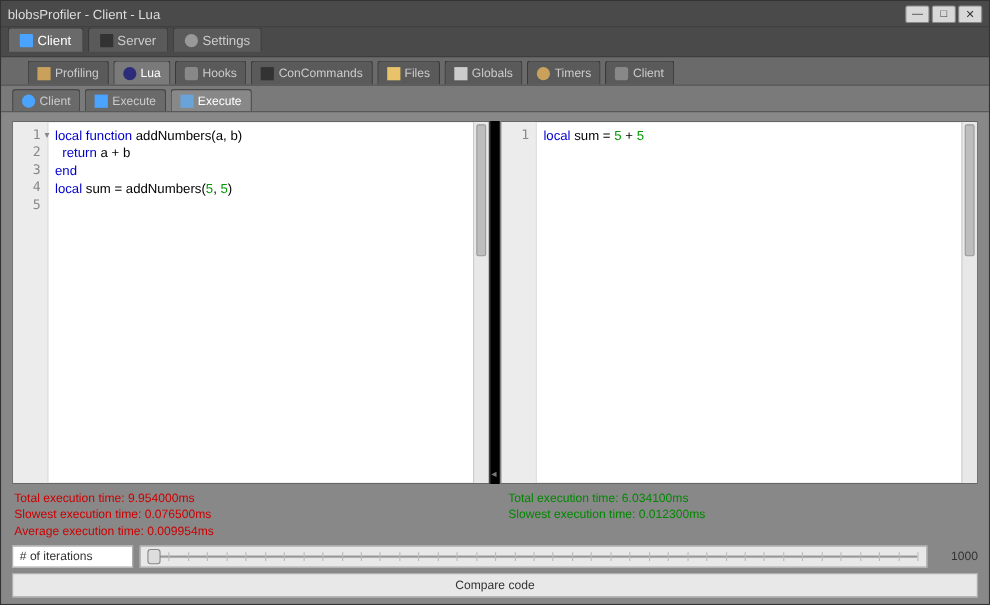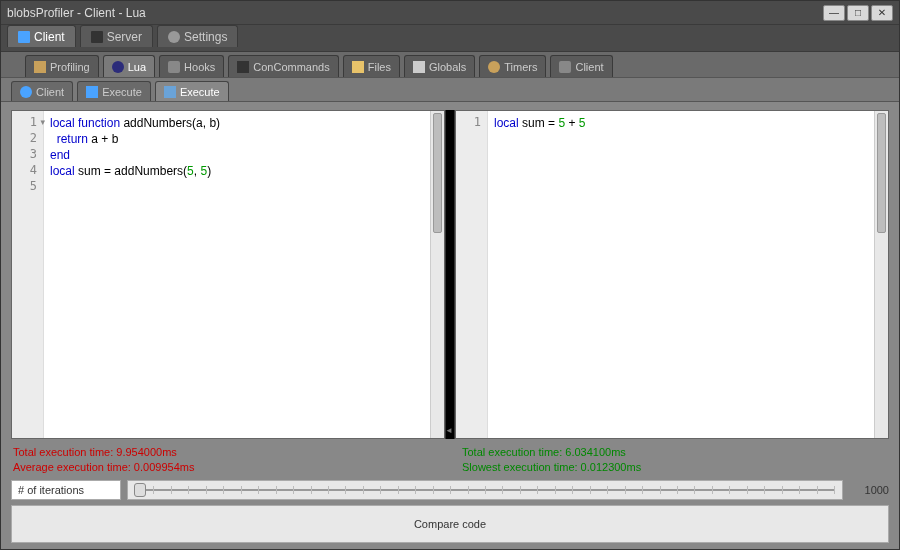--- a/index.html
+++ b/index.html
@@ -46,21 +46,21 @@
 
 .iter-row { display: flex; align-items: center; margin-top: 4px; height: 22px; gap: 6px; }
 .iter-label { width: 110px; font-size: 11px; color: #333; background: #fff; border: 1px solid #aaa; height: 20px; display: flex; align-items: center; padding: 0 6px; }
 .slider-wrap { flex: 1; height: 20px; background: #e8e8e8; border: 1px solid #aaa; position: relative; display: flex; align-items: center; }
 .slider-track { position: absolute; left: 8px; right: 8px; height: 2px; background: #999; top: 50%; transform: translateY(-50%); }
 .slider-ticks { position: absolute; left: 8px; right: 8px; top: 3px; bottom: 3px; }
 .slider-ticks span { position: absolute; width: 1px; top: 2px; bottom: 2px; background: #bbb; }
 .slider-thumb { position: absolute; left: 6px; top: 2px; width: 12px; height: 14px; background: #ddd; border: 1px solid #888; border-radius: 3px; }
 .iter-max { width: 40px; font-size: 11px; color: #333; text-align: right; }
 
-.compare-btn { margin-top: 4px; height: 38px; background: #e8e8e8; border: 1px solid #aaa; display: flex; align-items: center; justify-content: center; font-size: 11px; color: #333; cursor: pointer; }
+.compare-btn { margin-top: 4px; height: 22px; background: #e8e8e8; border: 1px solid #aaa; display: flex; align-items: center; justify-content: center; font-size: 11px; color: #333; cursor: pointer; }
 
 .i-square { background: #4aa3ff; border-radius: 1px; }
 .i-term { background: #333; border-radius: 1px; }
 .i-gear { background: #999; border-radius: 50%; }
 .i-hourglass { background: #c9a15b; }
 .i-lua { background: #2c2c7a; border-radius: 50%; }
 .i-hook { background: #888; border-radius: 2px; }
 .i-cmd { background: #333; }
 .i-file { background: #e8c36a; }
 .i-net { background: #ccc; }
@@ -171,20 +171,21 @@
         <div class="code" id="code-right"><div><span class="kw">local</span><span> sum = </span><span class="num">5</span><span> + </span><span class="num">5</span></div></div>
         <div class="vscroll">
             <div class="thumb"></div>
           </div>
       </div>
     </div>
 
     <div class="stats-row">
       <div class="stats-col red">
         <div>Total execution time: 9.954000ms</div>
+        <div>Slowest execution time: 0.076500ms</div>
         <div>Average execution time: 0.009954ms</div>
       </div>
       <div class="stats-col green">
         <div>Total execution time: 6.034100ms</div>
         <div>Slowest execution time: 0.012300ms</div>
       </div>
     </div>
 
     <div class="iter-row">
       <div class="iter-label"># of iterations</div>

